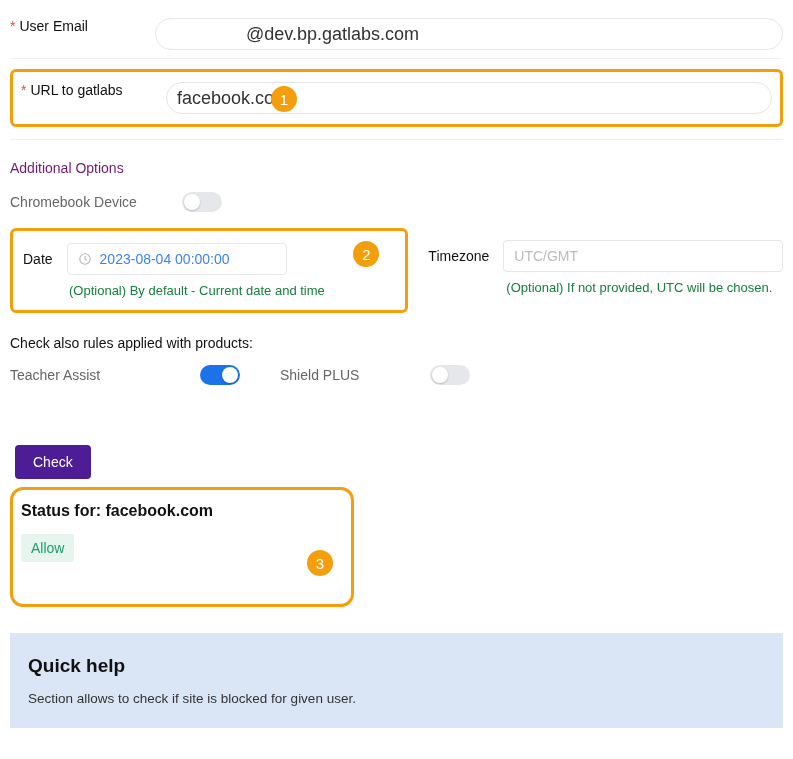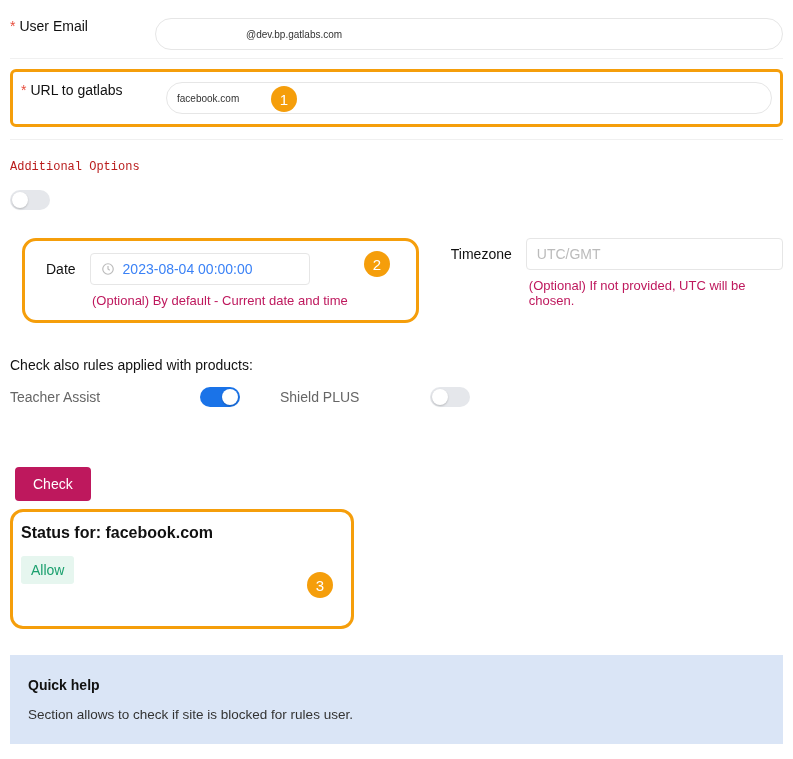--- a/index.html
+++ b/index.html
@@ -24,21 +24,21 @@
     width: 145px;
     font-size: 14px;
     color: #111;
   }
   .field-input {
     flex: 1;
     height: 32px;
     border: 1px solid #e6e6e6;
     border-radius: 16px;
     padding: 12px 10px;
-    font-size: 10px;
+    font-size: 18px;
     color: #333;
     outline: none;
   }
   .highlight-box {
     border: 3px solid #f59e0b;
     border-radius: 6px;
     padding: 10px 8px;
     margin: 10px 0;
     position: relative;
   }
@@ -51,24 +51,23 @@
     background: #f59e0b;
     color: #fff;
     font-weight: 500;
     display: flex;
     align-items: center;
     justify-content: center;
     font-size: 15px;
   }
   .divider { height: 1px; background: #f0f0f0; margin: 12px 0 0 0; }
   .section-title {
-    font-size: 12px;
-    color: #b91c1c;
+    font-size: 14px;
+    color: #701a75;
     margin: 20px 0 16px 0;
-    font-family: Liberation Mono, monospace;
   }
   .toggle-row {
     display: flex;
     align-items: center;
     margin-bottom: 16px;
   }
   .toggle-label {
     color: #666;
     font-size: 14px;
     margin-right: 12px;
@@ -115,32 +114,32 @@
     height: 32px;
     padding: 0 10px;
     color: #333;
     font-size: 14px;
   }
   .dt-input-wrap svg { margin-right: 8px; flex-shrink: 0; }
   .dt-input-val { flex:1; color: #3b82f6; font-size: 14px; }
   .dt-placeholder { color: #bbb; }
   .dt-hint {
     font-size: 13px;
-    color: #be185d;
+    color: #15803d;
     margin-top: 8px;
     padding-left: 46px;
   }
   .dt-hint2 { padding-left: 78px; }
   .rules-label { font-size: 14px; color: #111; margin: 22px 0 14px 0; }
   .rules-row { display: flex; align-items: center; gap: 40px; }
   .rule-item { display: flex; align-items: center; }
   .rule-item .rl-text { color: #666; font-size: 14px; min-width: 150px; }
   .btn-primary {
     display: inline-block;
-    background: #be185d;
+    background: #4c1d95;
     color: #fff;
     border: none;
     border-radius: 4px;
     padding: 9px 18px;
     font-size: 14px;
     cursor: pointer;
     margin-top: 60px;
     margin-bottom: 6px;
     margin-left: 5px;
   }
@@ -161,21 +160,21 @@
     padding: 6px 10px;
     font-size: 14px;
     margin-bottom: 28px;
   }
   .detected-by { font-weight: 700; font-size: 16px; }
   .help-panel {
     background: #dae5f6;
     padding: 22px 18px;
     margin-top: 26px;
   }
-  .help-title { font-weight: 700; font-size: 14px; margin-bottom: 14px; }
+  .help-title { font-weight: 700; font-size: 19px; margin-bottom: 14px; }
   .help-text { font-size: 13.5px; color: #333; }
 </style>
 </head>
 <body>
 
 
 
 
 <div class="field-row">
   <div class="field-label">
@@ -194,28 +193,29 @@
   </div>
   <div class="callout-badge" style="top:14px; left:258px;">1</div>
 </div>
 
 <div class="divider"></div>
 
 
 <div class="section-title">Additional Options</div>
 
 <div class="toggle-row">
+  <span class="toggle-label">Chromebook Device</span>
   <span class="toggle">
       <span class="knob"></span>
     </span>
 </div>
 
 
 <div class="dt-group">
-  <div class="highlight-box" style="flex:1.05; padding:12px 21px; margin:12px;border-radius:14px;">
+  <div class="highlight-box" style="flex:1.05; padding:12px 10px; margin:0;">
     <div class="dt-field-row">
       <span class="dt-label">Date</span>
       <div class="dt-input-wrap" style="max-width:220px">
         <svg width="14" height="14" viewBox="0 0 24 24" fill="none" stroke="#bbb" stroke-width="2">
             <circle cx="12" cy="12" r="9"></circle>
             <path d="M12 7v5l3 2"></path>
           </svg>
         <span class="dt-input-val">2023-08-04 00:00:00</span>
       </div>
     </div>
@@ -260,17 +260,17 @@
     <span>Status for:</span>
     <span>facebook.com</span>
   </div>
   <span class="allow-badge">Allow</span>
   <div class="callout-badge" style="top:60px; right:18px;">3</div>
 </div>
 
 
 <div class="help-panel">
   <div class="help-title">Quick help</div>
-  <div class="help-text">Section allows to check if site is blocked for rules user.</div>
+  <div class="help-text">Section allows to check if site is blocked for given user.</div>
 </div>
 
 
 
 
 </body></html>

